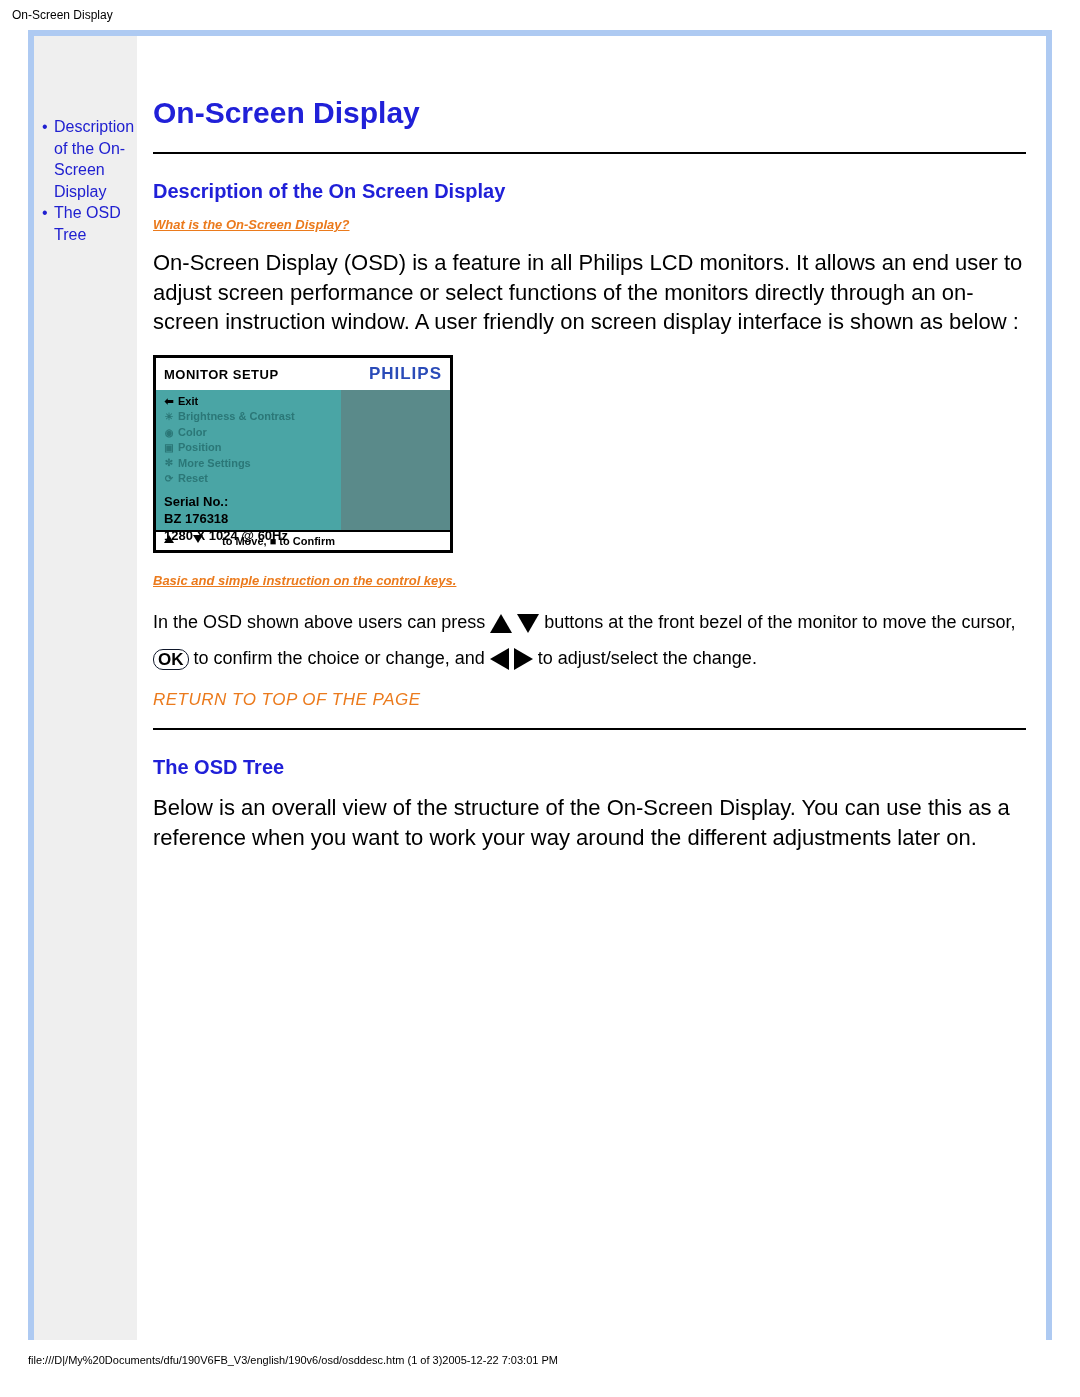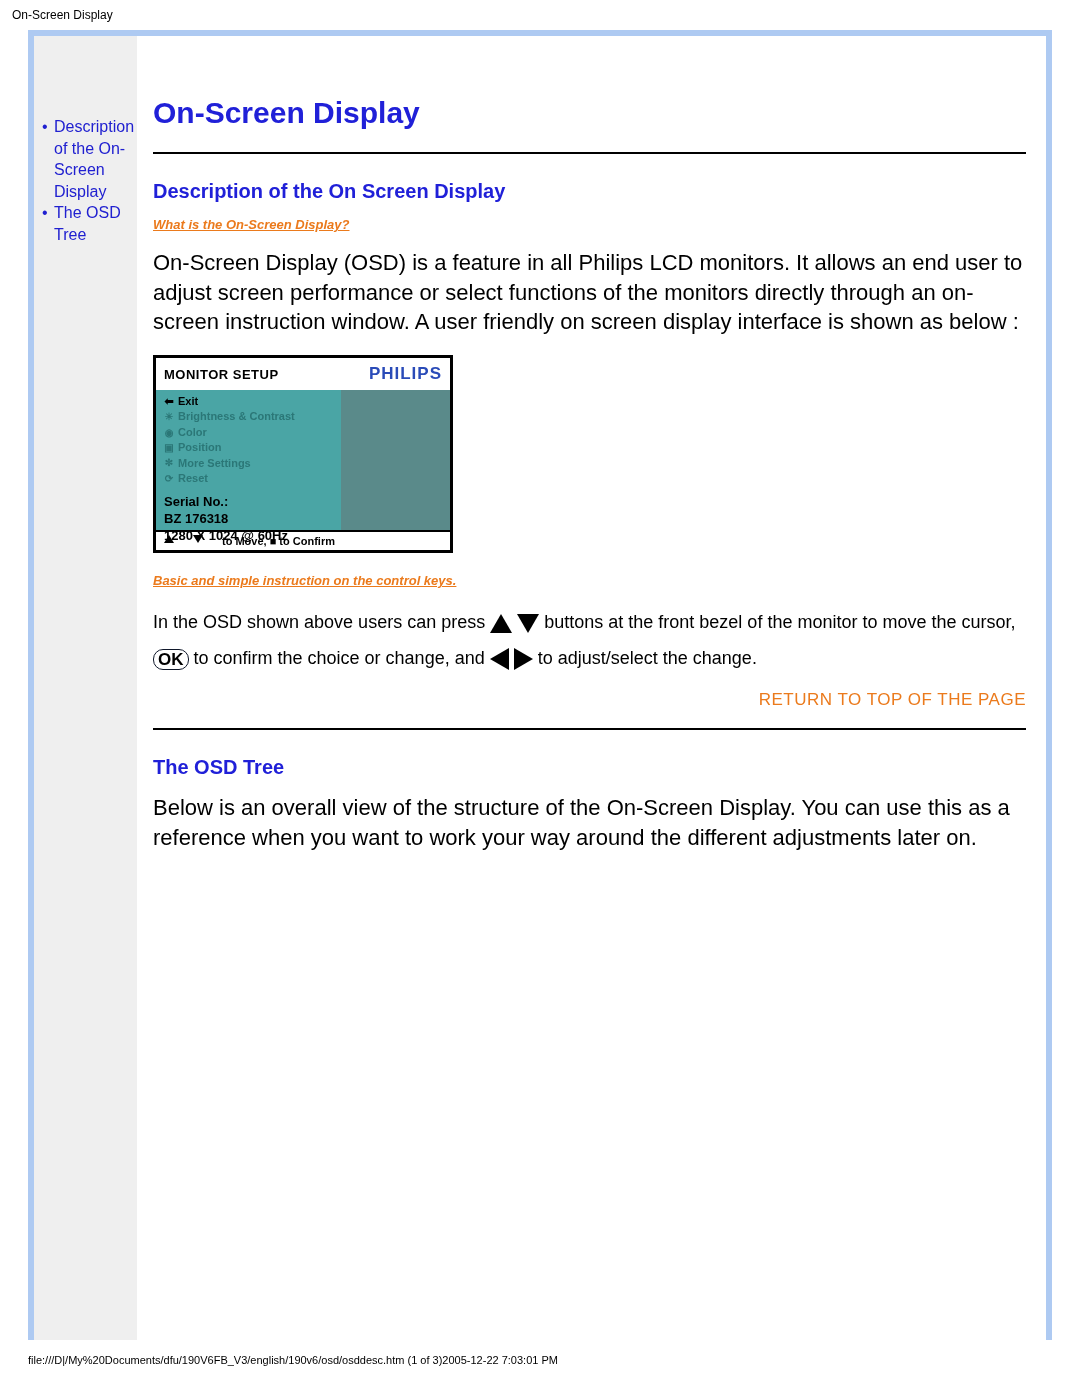--- a/index.html
+++ b/index.html
@@ -212,27 +212,28 @@
     border: 1px solid #0f172a;
     border-radius: 10px;
     font-weight: bold;
     font-size: 17px;
     padding: 1px 4px;
     line-height: 1;
     vertical-align: middle;
   }
   .return-link {
     display: block;
-    text-align: right;
+    text-align: left;
     color: #eb7a1c;
     font-size: 17px;
     letter-spacing: 0.5px;
     margin: 14px 0 10px 0;
     text-transform: uppercase;
     text-decoration: none;
+    font-style: italic;
   }
   .footer-text {
     font-size: 11px;
     color: #000;
     padding: 6px 14px 12px 28px;
   }
   .small-tri-up {
     width:0;height:0;border-left:5px solid transparent;border-right:5px solid transparent;border-bottom:8px solid #000;display:inline-block;
   }
   .small-tri-down {

